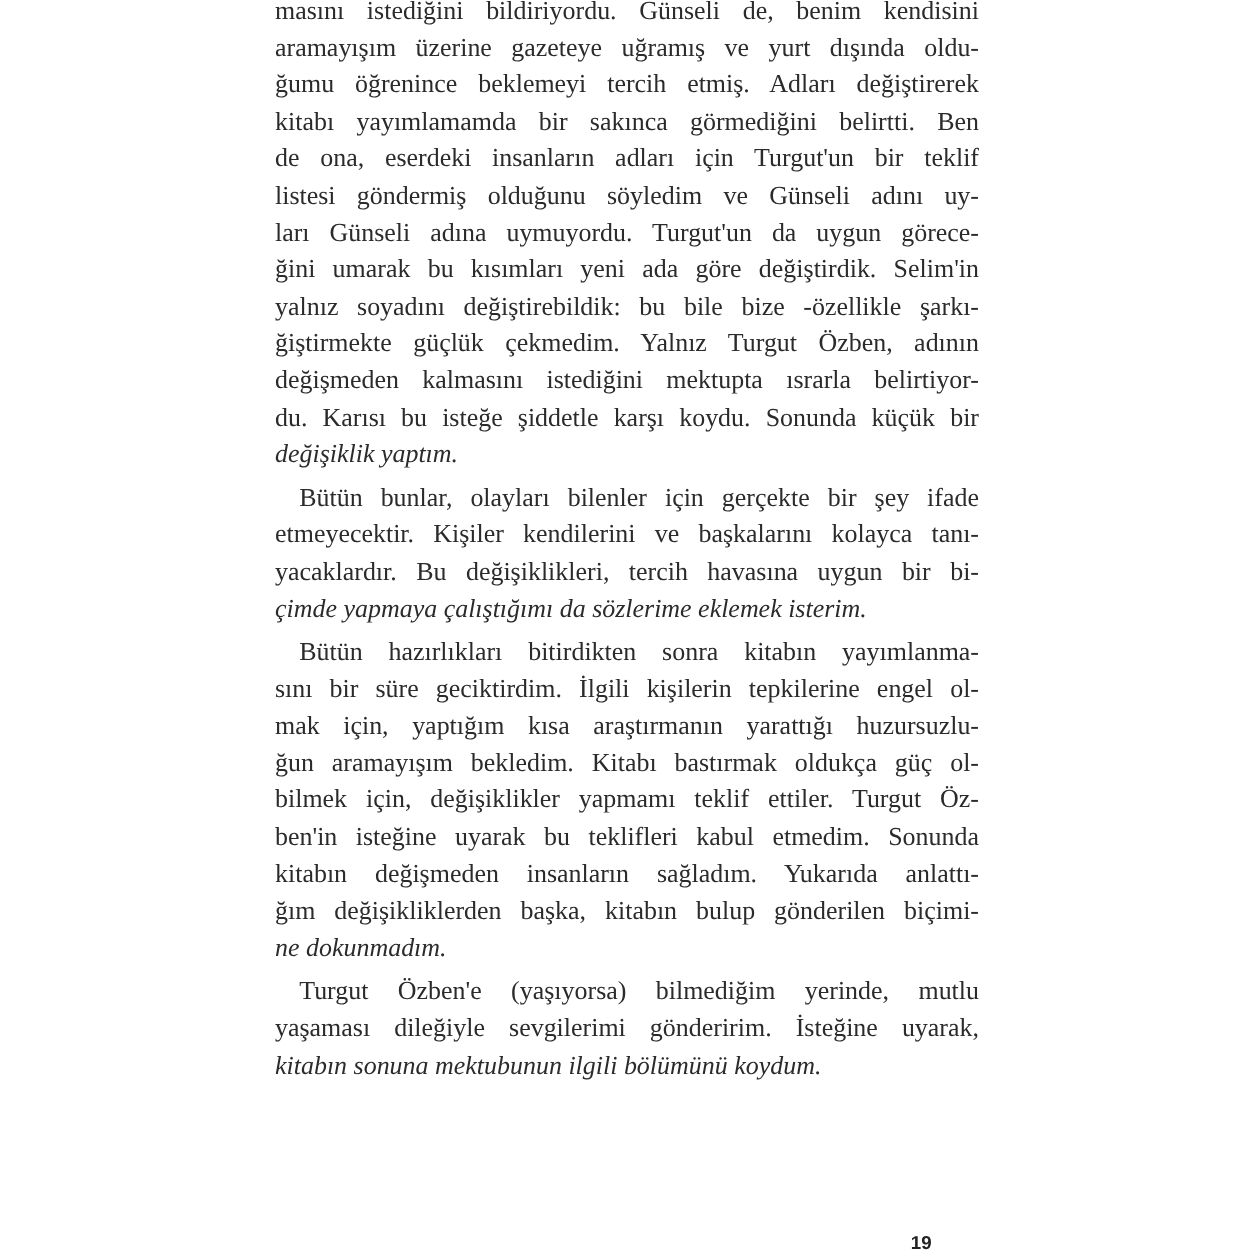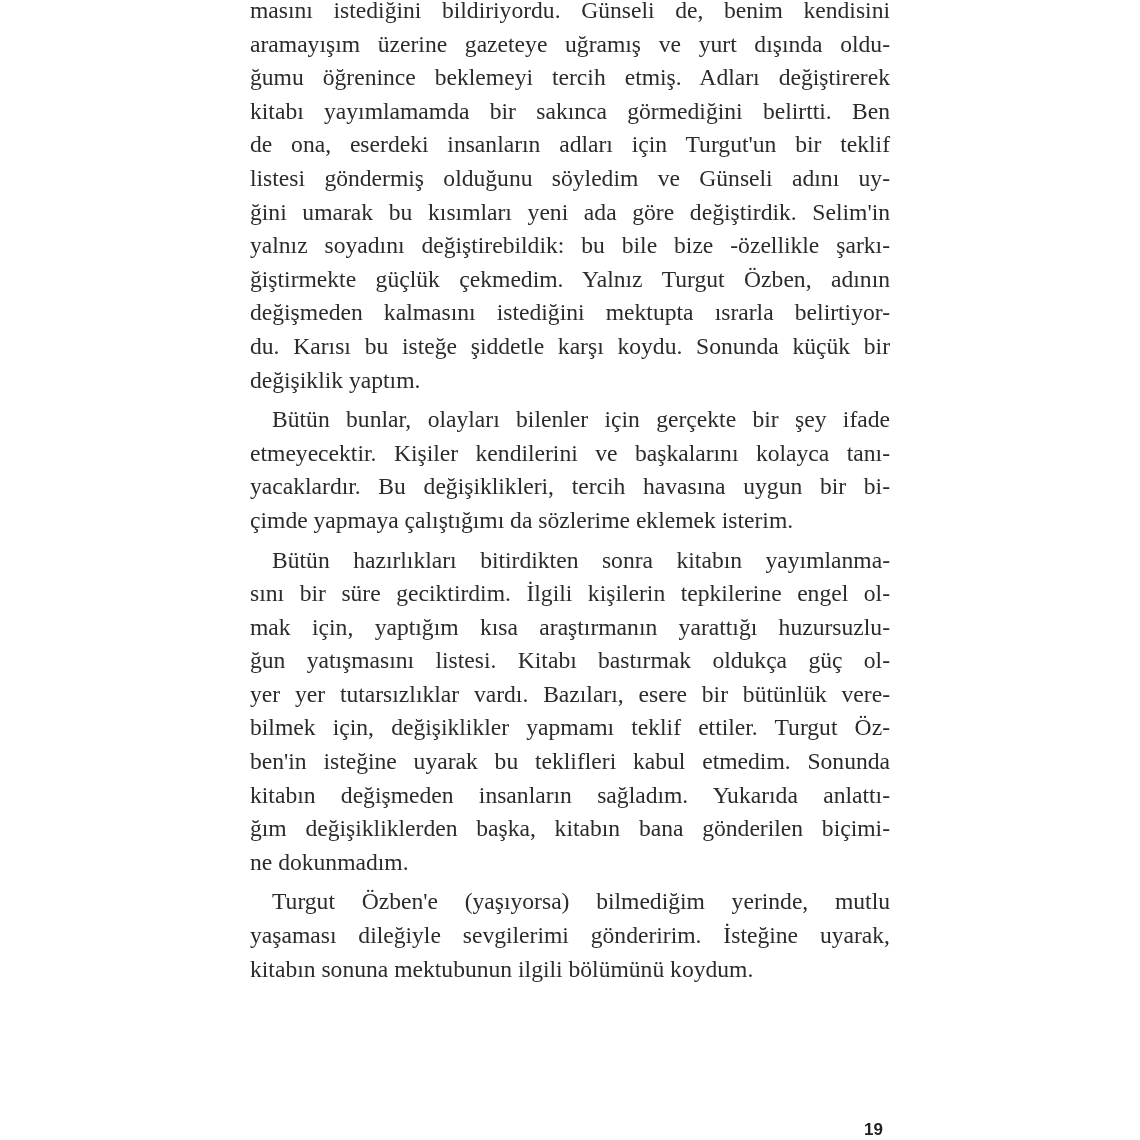--- a/index.html
+++ b/index.html
@@ -5,62 +5,62 @@
   html, body { margin:0; padding:0; background:#ffffff; }
   body { width:1140px; height:1140px; position:relative; overflow:hidden; }
   .page {
     position:absolute; left:250px; top:-6px; width:640px;
     font-family:"Liberation Serif","DejaVu Serif",serif;
     font-size:23.6px; line-height:33.6px; color:#2b2b2b;
     text-align:justify;
   }
   .para { margin:0 0 6px 0; }
   .line { display:block; white-space:nowrap; text-align:justify; text-align-last:justify; height:33.6px; }
-  .line.last { text-align-last:left; }
+  .line.last { text-align-last:left;font-style:italic; }
   .indent { padding-left:22px; }
   .page-number {
-    position:absolute; left:864px; top:1120px;
+    position:absolute; left:828px; top:1120px;
     font-family:"Liberation Sans","DejaVu Sans",sans-serif;
     font-weight:bold; font-size:17px; color:#222;
   }
 </style>
 </head>
 <body>
 
 <div class="page" id="page-body">
     <div class="para">
       <span class="line">masını istediğini bildiriyordu. Günseli de, benim kendisini</span>
       <span class="line">aramayışım üzerine gazeteye uğramış ve yurt dışında oldu-</span>
       <span class="line">ğumu öğrenince beklemeyi tercih etmiş. Adları değiştirerek</span>
       <span class="line">kitabı yayımlamamda bir sakınca görmediğini belirtti. Ben</span>
       <span class="line">de ona, eserdeki insanların adları için Turgut'un bir teklif</span>
       <span class="line">listesi göndermiş olduğunu söyledim ve Günseli adını uy-</span>
+      <span class="line">ları Günseli adına uymuyordu. Turgut'un da uygun görece-</span>
       <span class="line">ğini umarak bu kısımları yeni ada göre değiştirdik. Selim'in</span>
       <span class="line">yalnız soyadını değiştirebildik: bu bile bize -özellikle şarkı-</span>
       <span class="line">ğiştirmekte güçlük çekmedim. Yalnız Turgut Özben, adının</span>
       <span class="line">değişmeden kalmasını istediğini mektupta ısrarla belirtiyor-</span>
       <span class="line">du. Karısı bu isteğe şiddetle karşı koydu. Sonunda küçük bir</span>
       <span class="line last">değişiklik yaptım.</span>
     </div>
     <div class="para">
       <span class="line indent">Bütün bunlar, olayları bilenler için gerçekte bir şey ifade</span>
       <span class="line">etmeyecektir. Kişiler kendilerini ve başkalarını kolayca tanı-</span>
       <span class="line">yacaklardır. Bu değişiklikleri, tercih havasına uygun bir bi-</span>
       <span class="line last">çimde yapmaya çalıştığımı da sözlerime eklemek isterim.</span>
     </div>
     <div class="para">
       <span class="line indent">Bütün hazırlıkları bitirdikten sonra kitabın yayımlanma-</span>
       <span class="line">sını bir süre geciktirdim. İlgili kişilerin tepkilerine engel ol-</span>
       <span class="line">mak için, yaptığım kısa araştırmanın yarattığı huzursuzlu-</span>
-      <span class="line">ğun yatışmasını listesi. Kitabı bastırmak oldukça güç ol-</span>
-      <span class="line">yer yer tutarsızlıklar vardı. Bazıları, esere bir bütünlük vere-</span>
+      <span class="line">ğun aramayışım bekledim. Kitabı bastırmak oldukça güç ol-</span>
       <span class="line">bilmek için, değişiklikler yapmamı teklif ettiler. Turgut Öz-</span>
       <span class="line">ben'in isteğine uyarak bu teklifleri kabul etmedim. Sonunda</span>
       <span class="line">kitabın değişmeden insanların sağladım. Yukarıda anlattı-</span>
-      <span class="line">ğım değişikliklerden başka, kitabın bana gönderilen biçimi-</span>
+      <span class="line">ğım değişikliklerden başka, kitabın bulup gönderilen biçimi-</span>
       <span class="line last">ne dokunmadım.</span>
     </div>
     <div class="para">
       <span class="line indent">Turgut Özben'e (yaşıyorsa) bilmediğim yerinde, mutlu</span>
       <span class="line">yaşaması dileğiyle sevgilerimi gönderirim. İsteğine uyarak,</span>
       <span class="line last">kitabın sonuna mektubunun ilgili bölümünü koydum.</span>
     </div>
   </div>
 <div class="page-number">19</div>
 

